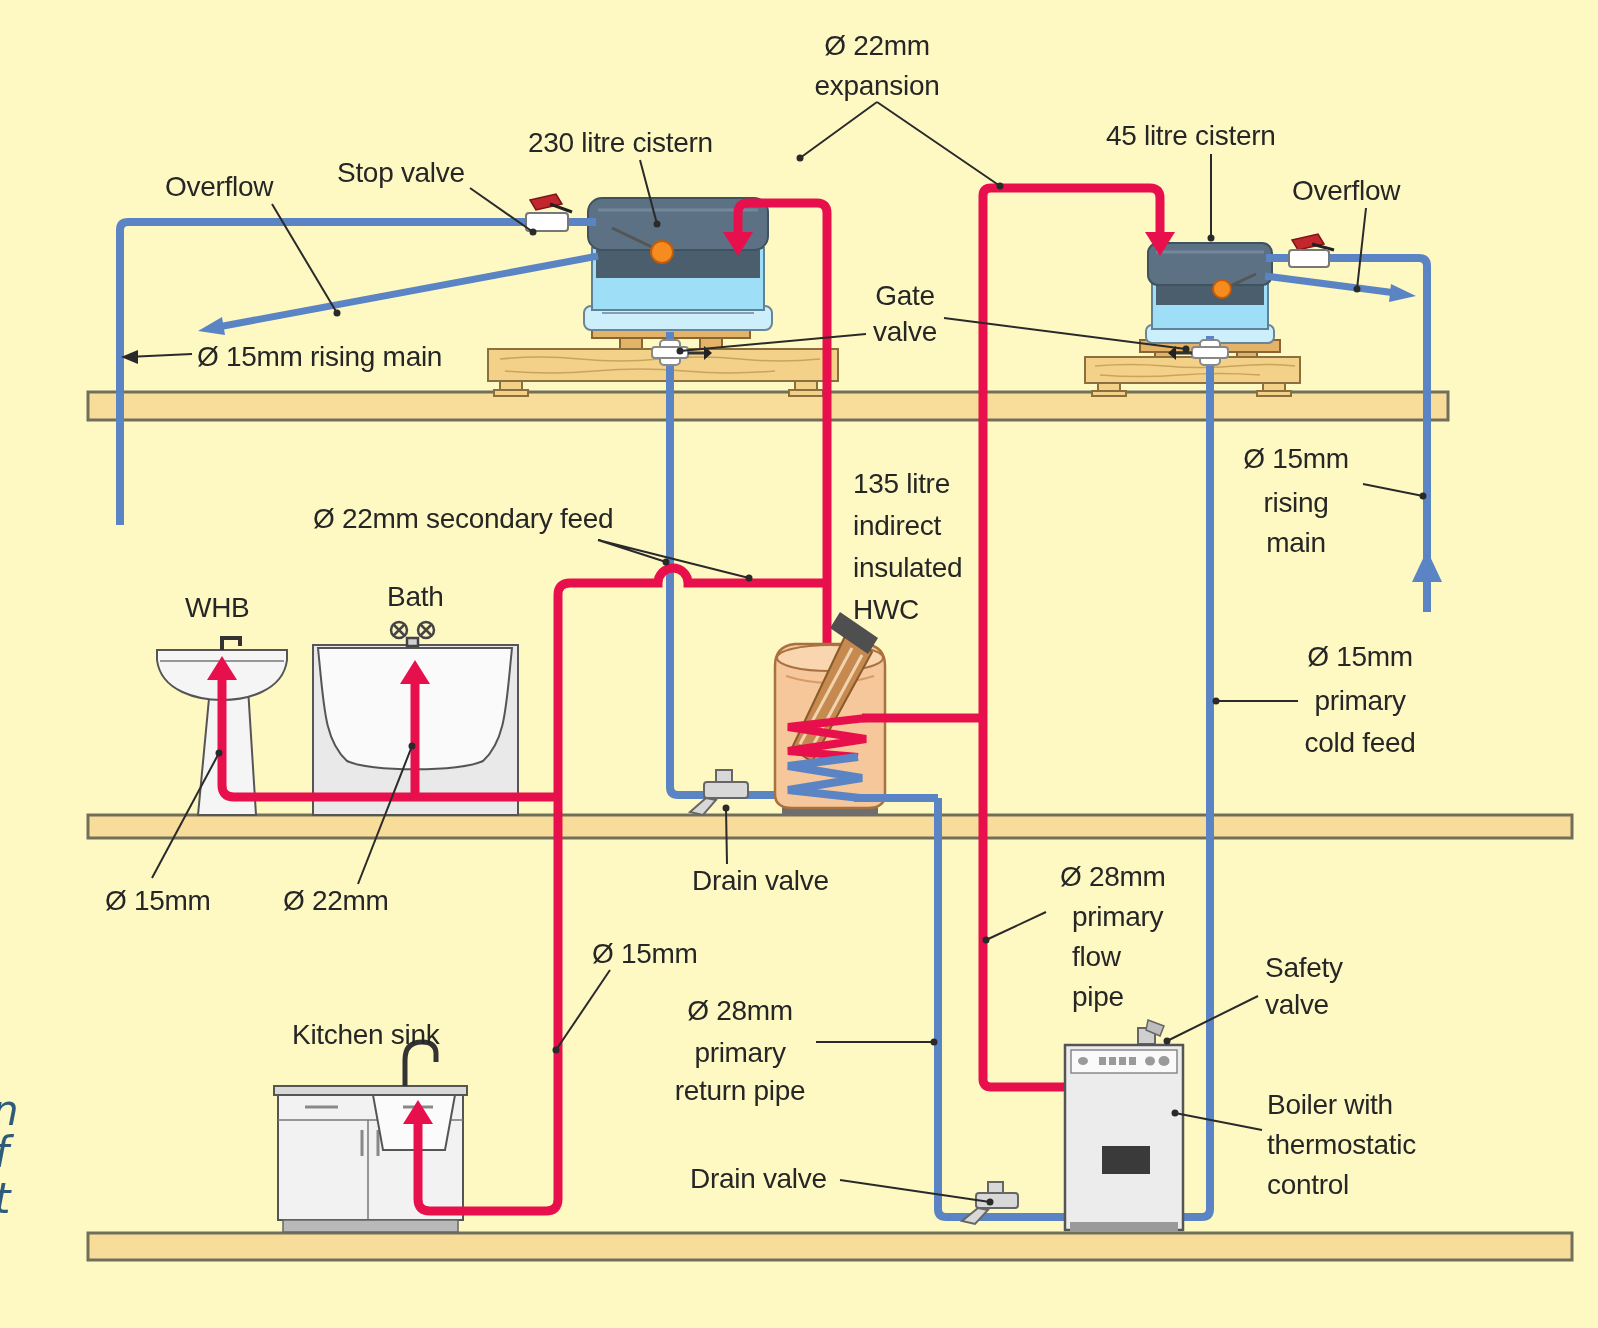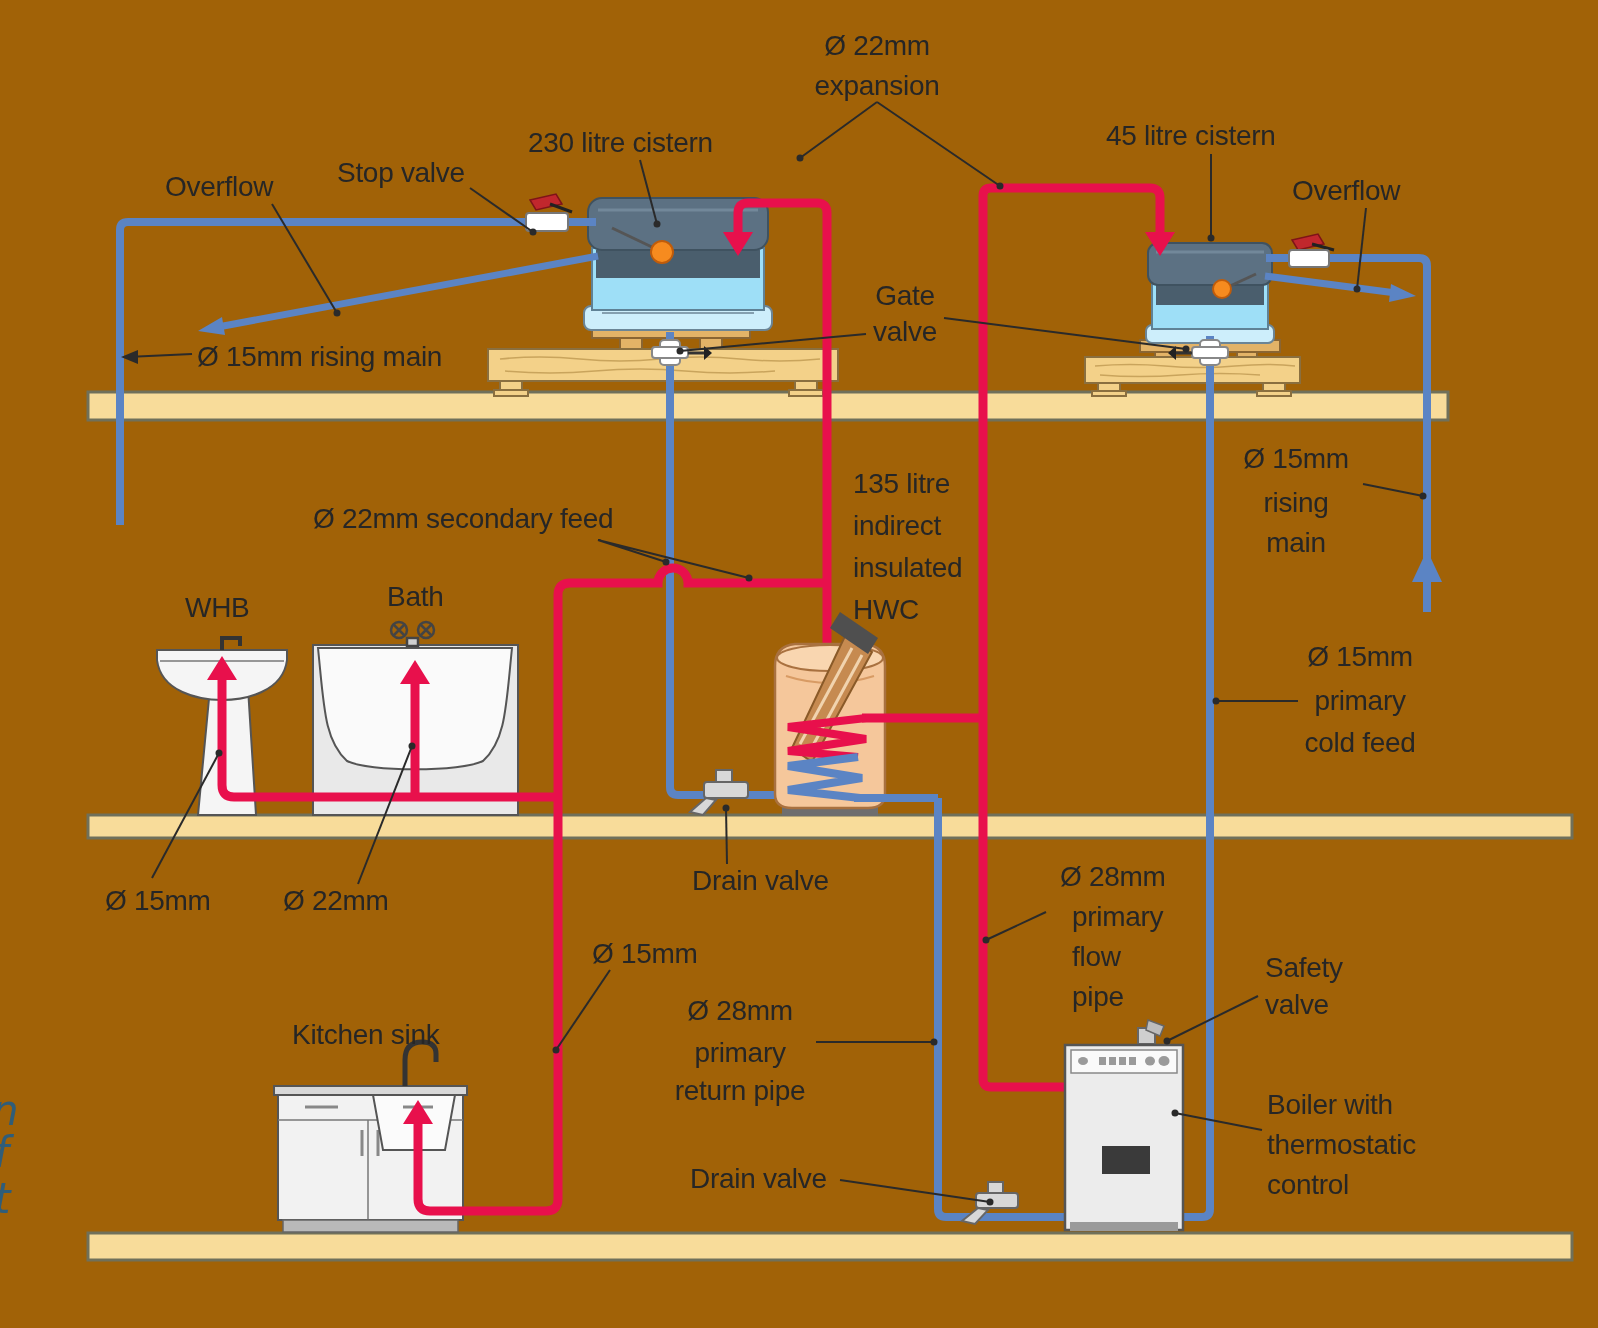--- a/index.html
+++ b/index.html
@@ -1,16 +1,16 @@
 <!DOCTYPE html>
 <html><head>
 <meta charset="utf-8">
 <style>
   html,body{margin:0;padding:0;background:#ffffff;}
-  .stage{position:relative;width:1598px;height:1328px;background:#a16207;overflow:hidden;}
+  .stage{position:relative;width:1598px;height:1328px;background:#fef9c3;overflow:hidden;}
   svg{display:block;}
   text{font-family:"Liberation Sans", sans-serif;fill:#262626;font-size:28px;letter-spacing:-0.3px;}
   text.frag{font-family:"DejaVu Sans", sans-serif;font-style:italic;font-size:42px;fill:#2f5d79;}
   .leader{stroke:#2a2a2a;stroke-width:2;fill:none;}
   .dot{fill:#2a2a2a;}
   .pipeB{stroke:#5b84c4;fill:none;}
   .pipeR{stroke:#e8104c;fill:none;}
   .wood{fill:#f3d189;stroke:#8a6f3f;stroke-width:2;}
   .board{fill:#e3b367;stroke:#8a6532;stroke-width:2;}
   .grain{stroke:#c9a45c;stroke-width:1.5;fill:none;}

